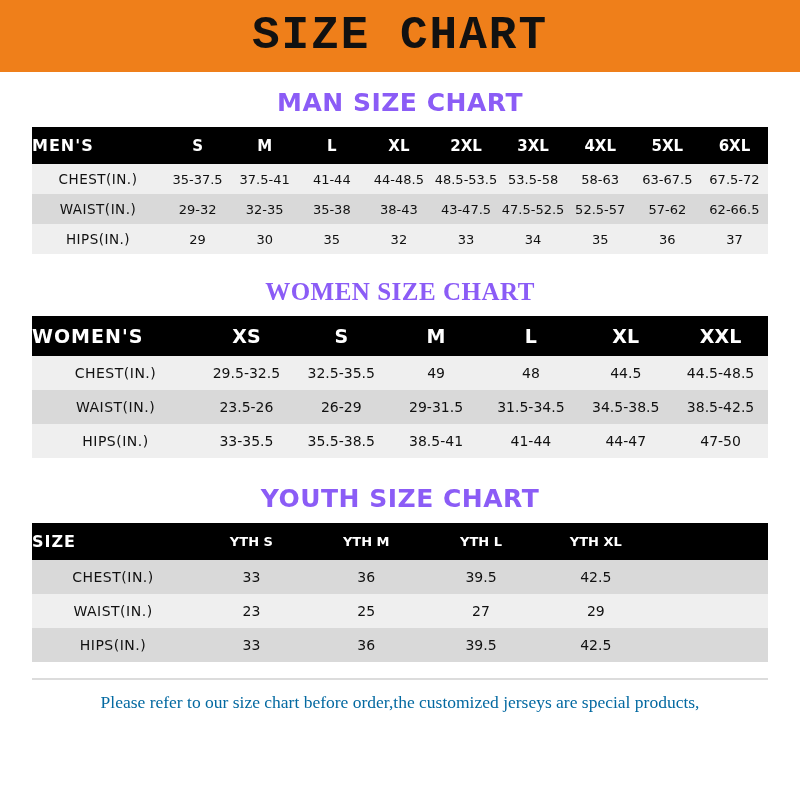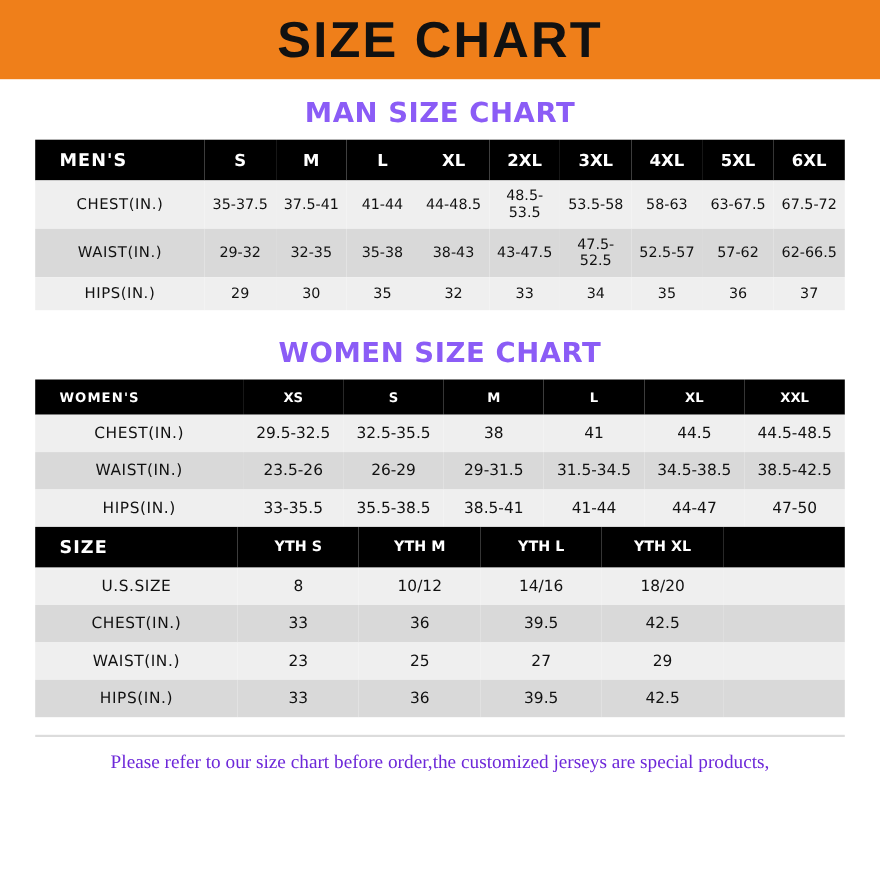--- a/index.html
+++ b/index.html
@@ -23,21 +23,21 @@
   
   .header-band {
     position: relative;
     height: 72px;
     background: #ef7f1a;
     display: flex;
     align-items: center;
     justify-content: center;
   }
   .header-title {
-    font-family: Liberation Sans, sans-serif;
+    font-family: Liberation Mono, monospace;
     font-weight: bold;
     font-size: 46px;
     letter-spacing: 2px;
     color: #111111;
     text-align: left;
     line-height: 1;
     margin: 0;
     padding: 0;
   }
   .content {
@@ -46,21 +46,21 @@
   }
   .section-title {
     text-align: center;
     font-family: "DejaVu Sans", sans-serif;
     font-weight: bold;
     font-size: 25px;
     color: #8b5cf6;
     letter-spacing: 0.5px;
   }
   .st-man { margin: 16px 0 10px 0; }
-  .st-women { margin: 24px 0 10px 0; }
+  .st-women { margin: 24px 0 10px 0; font-family: Liberation Serif, serif; }
   .st-youth { margin: 26px 0 10px 0; }
 
   table.size-table {
     width: 736px;
     margin: 0 auto;
     border-collapse: collapse;
     table-layout: fixed;
   }
   table.size-table th,
   table.size-table td {
@@ -73,55 +73,55 @@
     background: #000000;
   }
   table.size-table thead th {
     color: #ffffff;
     font-weight: bold;
     padding: 9px 2px;
     font-size: 15px;
   }
   table.size-table thead th.row-label {
     text-align: left;
-    padding-left: 22px;
+    padding-left: 0;
     font-size: 16px;
     letter-spacing: 1px;
   }
   table.size-table tbody td {
     padding: 7px 2px;
     font-size: 13px;
   }
   table.size-table tbody tr.light { background: #efefef; }
   table.size-table tbody tr.dark { background: #d9d9d9; }
   table.size-table tbody td.row-label {
     font-size: 13.5px;
     letter-spacing: 0.5px;
     margin-left: 17px;
   }
 
   
   #youth-table thead th.row-label { font-size: 16px; }
   #youth-table thead th { font-size: 13px; }
   #youth-table tbody td { padding: 9px 2px; font-size: 14px; }
 
-  #women-table thead th { font-size: 12px; }
+  #women-table thead th { font-size: 19px; }
   #women-table tbody td { padding: 9px 2px; font-size: 14px; }
 
   .divider {
     width: 736px;
     height: 2px;
     background: #dcdcdc;
     margin: 16px auto 0 auto;
   }
   .notice {
     width: 760px;
     margin: 10px auto 0 auto;
     text-align: center;
-    color: #6d28d9;
+    color: #0369a1;
     font-family: "Liberation Serif", serif;
     font-size: 17.5px;
     line-height: 1.45;
   }
   .notice div { white-space: nowrap; }
 </style>
 </head>
 <body>
 
 <div class="page">
@@ -199,22 +199,22 @@
           <th>L</th>
           <th>XL</th>
           <th>XXL</th>
         </tr>
       </thead>
       <tbody>
         <tr class="light">
           <td class="row-label">CHEST(IN.)</td>
           <td>29.5-32.5</td>
           <td>32.5-35.5</td>
-          <td>38</td>
-          <td>41</td>
+          <td>49</td>
+          <td>48</td>
           <td>44.5</td>
           <td>44.5-48.5</td>
         </tr>
         <tr class="dark">
           <td class="row-label">WAIST(IN.)</td>
           <td>23.5-26</td>
           <td>26-29</td>
           <td>29-31.5</td>
           <td>31.5-34.5</td>
           <td>34.5-38.5</td>
@@ -225,40 +225,33 @@
           <td>33-35.5</td>
           <td>35.5-38.5</td>
           <td>38.5-41</td>
           <td>41-44</td>
           <td>44-47</td>
           <td>47-50</td>
         </tr>
       </tbody>
     </table>
 
+    <div class="section-title st-youth">YOUTH SIZE CHART</div>
     <table class="size-table" id="youth-table">
       <thead>
         <tr>
           <th class="row-label" style="width:160px">SIZE</th>
           <th>YTH S</th>
           <th>YTH M</th>
           <th>YTH L</th>
           <th>YTH XL</th>
           <th></th>
         </tr>
       </thead>
       <tbody>
-        <tr class="light">
-          <td class="row-label">U.S.SIZE</td>
-          <td>8</td>
-          <td>10/12</td>
-          <td>14/16</td>
-          <td>18/20</td>
-          <td></td>
-        </tr>
         <tr class="dark">
           <td class="row-label">CHEST(IN.)</td>
           <td>33</td>
           <td>36</td>
           <td>39.5</td>
           <td>42.5</td>
           <td></td>
         </tr>
         <tr class="light">
           <td class="row-label">WAIST(IN.)</td>

